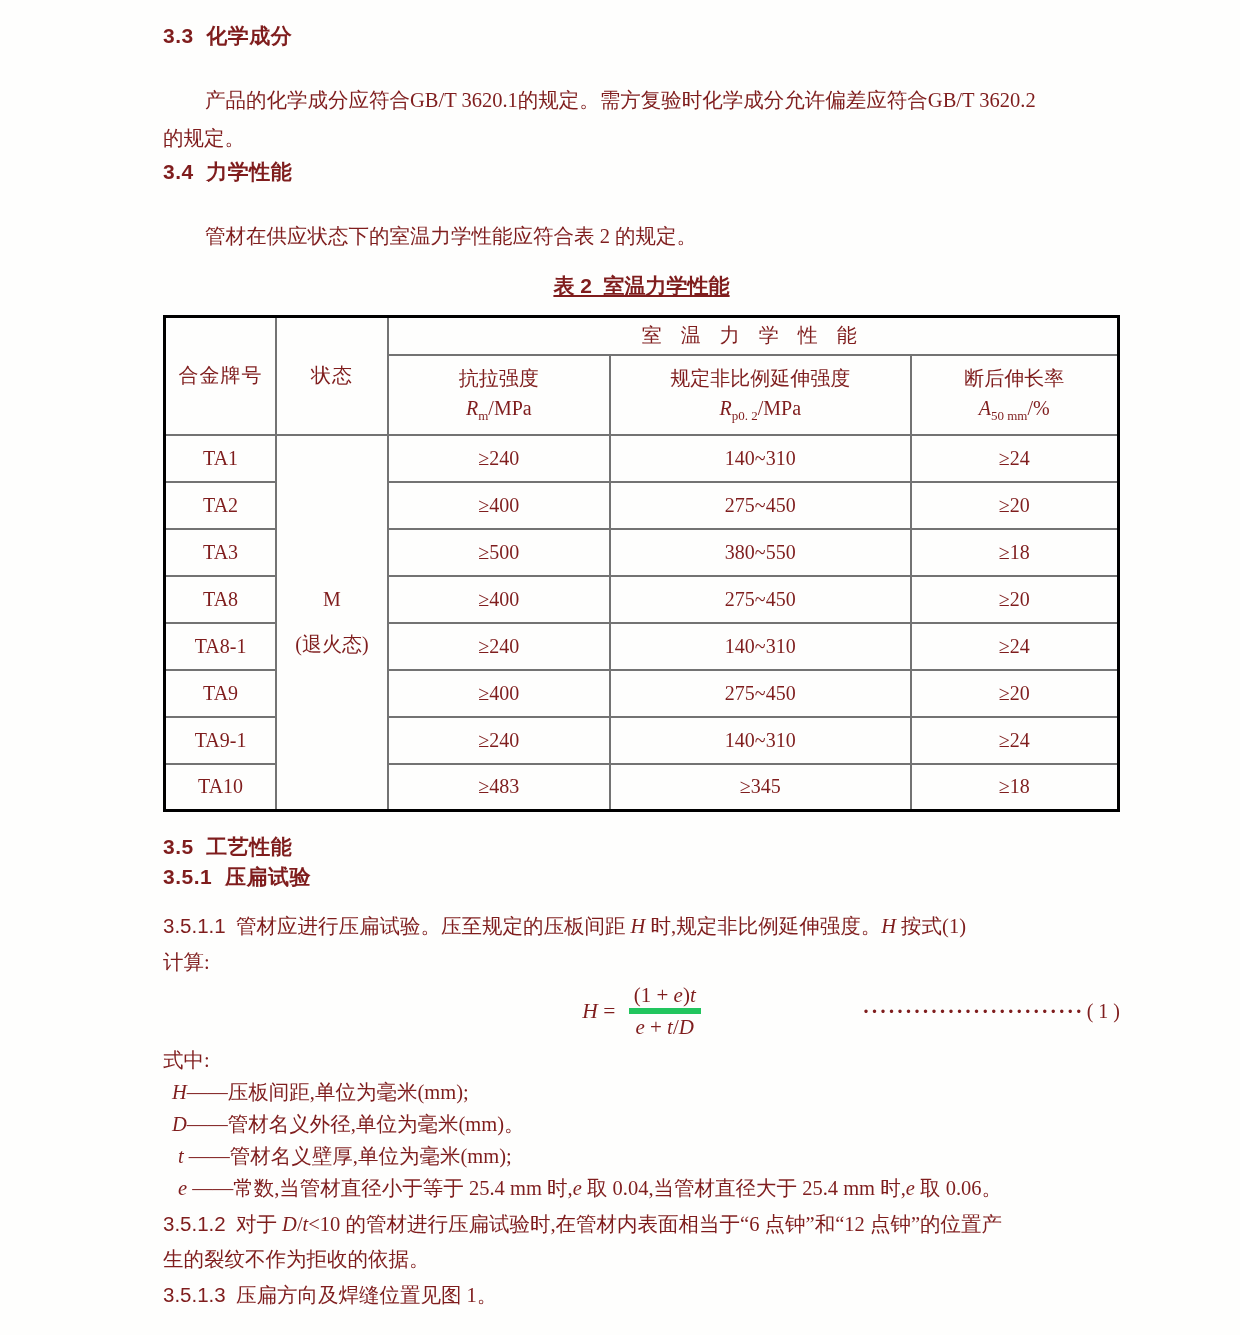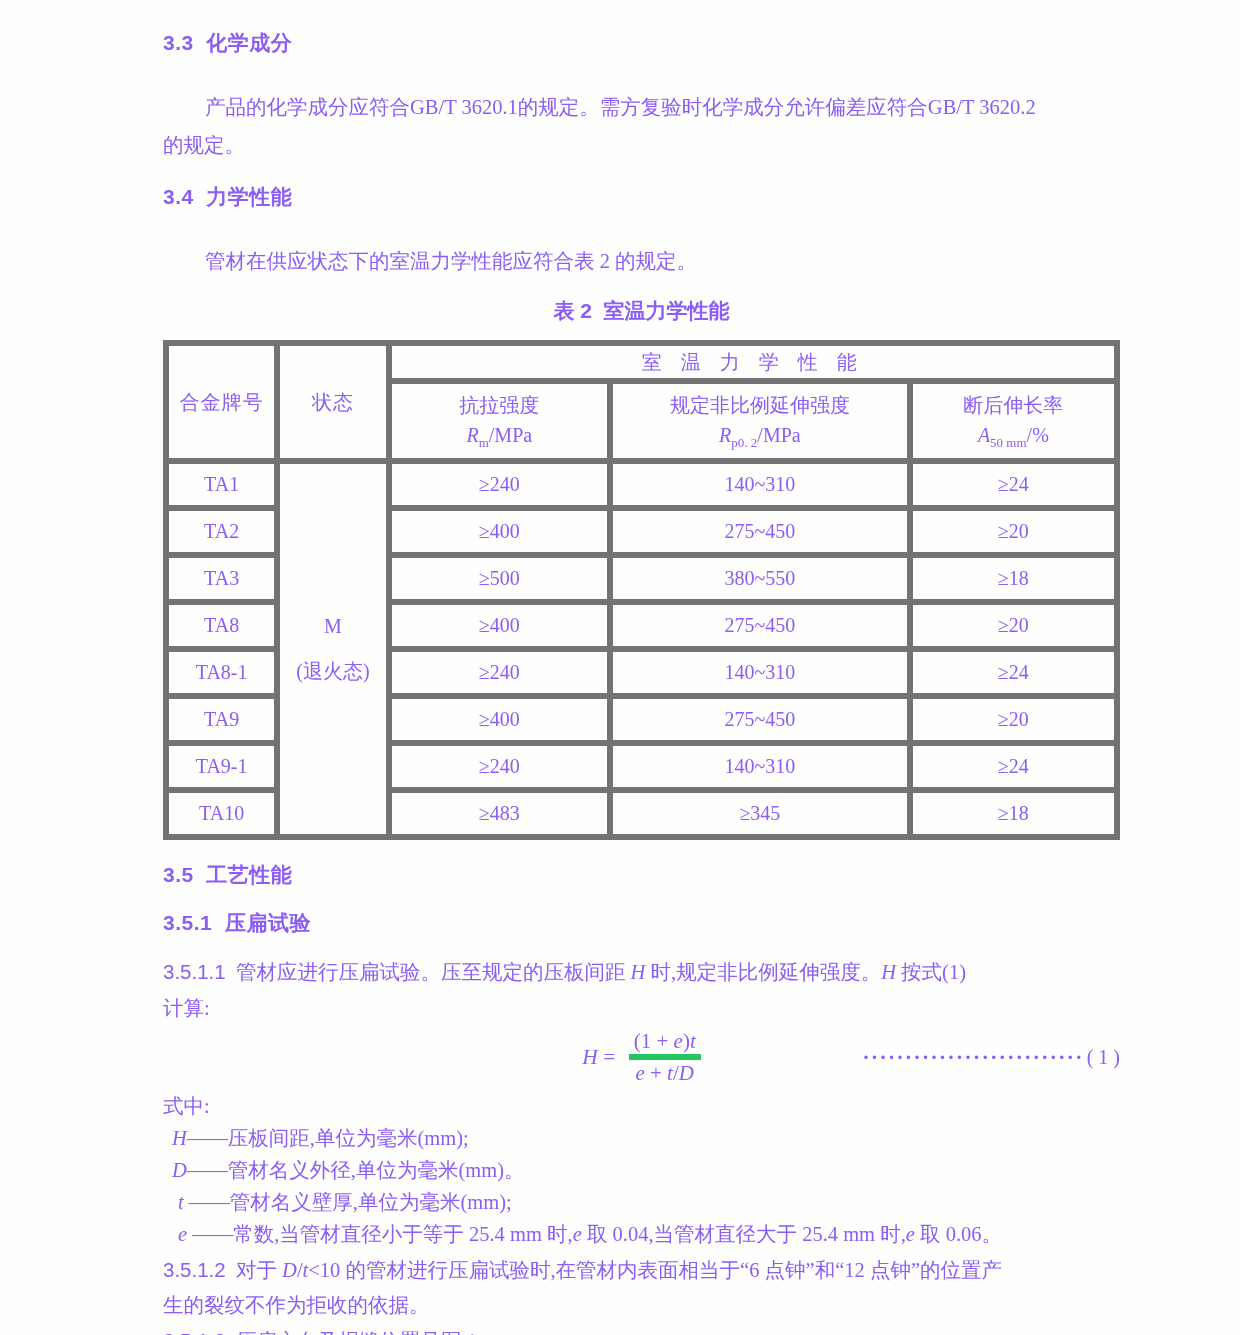--- a/index.html
+++ b/index.html
@@ -1,47 +1,47 @@
 <!DOCTYPE html>
 <html><head>
 <meta charset="utf-8">
 <style>
   * { box-sizing: border-box; }
   html,body { margin:0; padding:0; background:#ffffff; }
   .page {
     width:1240px; height:1335px; overflow:hidden; position:relative;
-    background:#fefefd; color:#8b5cf6;
+    background:#fefefd; color:#7f1d1d;
     font-family:"Liberation Serif","DejaVu Serif",serif;
-    padding:28px 120px 8px 163px;
+    padding:21px 120px 8px 163px;
   }
   .h {
     font-family:"Liberation Sans","DejaVu Sans",sans-serif;
     font-weight:700; font-size:21px; line-height:30px;
     white-space:pre; letter-spacing:0.5px;
   }
-  .mt20{margin-top:30px;} .mt18{margin-top:18px;} .mt16{margin-top:16px;}
+  .mt20{margin-top:30px;} .mt18{margin-top:0;} .mt16{margin-top:16px;}
   .p-line { font-size:20.5px; white-space:pre-wrap; }
   .lh38 .p-line{ line-height:38px; }
   .lh36 .p-line{ line-height:36px; }
   .lh35 .p-line{ line-height:35px; }
   .ind { padding-left:42px; }
   .it { font-style:italic; font-family:"Liberation Serif","DejaVu Serif",serif; }
   .bd { font-weight:400; font-family:"Liberation Sans","DejaVu Sans",sans-serif; }
   sub { font-size:13px; }
 
   .tbl-title {
     text-align:center; margin-top:16px; line-height:30px; white-space:pre;
-    font-family:"Liberation Sans","DejaVu Sans",sans-serif; font-weight:700; font-size:21px;
+    font-family:"Liberation Sans","DejaVu Sans",sans-serif; font-weight:700; font-size:21px;text-decoration:underline;
   }
   table.tbl {
     width:100%; border-collapse:collapse; margin-top:14px; table-layout:fixed;
     border:3px solid #000;
   }
   .tbl th, .tbl td {
-    border:6px solid #737373; text-align:center; vertical-align:middle;
+    border:2px solid #737373; text-align:center; vertical-align:middle;
     font-weight:400; padding:0; font-size:20px;
   }
   .r-top th { height:38px; letter-spacing:7px; }
   .r-sub th { height:80px; }
   .r-sub .sym { margin-top:5px; }
   .tbl td { height:47px; }
   .state-cell div { line-height:45px; }
 
   .eq-row { display:flex; align-items:center; justify-content:center; height:58px; position:relative; margin-top:2px; }
   .eq-lhs { font-size:21.5px; margin-right:8px; white-space:pre; }

